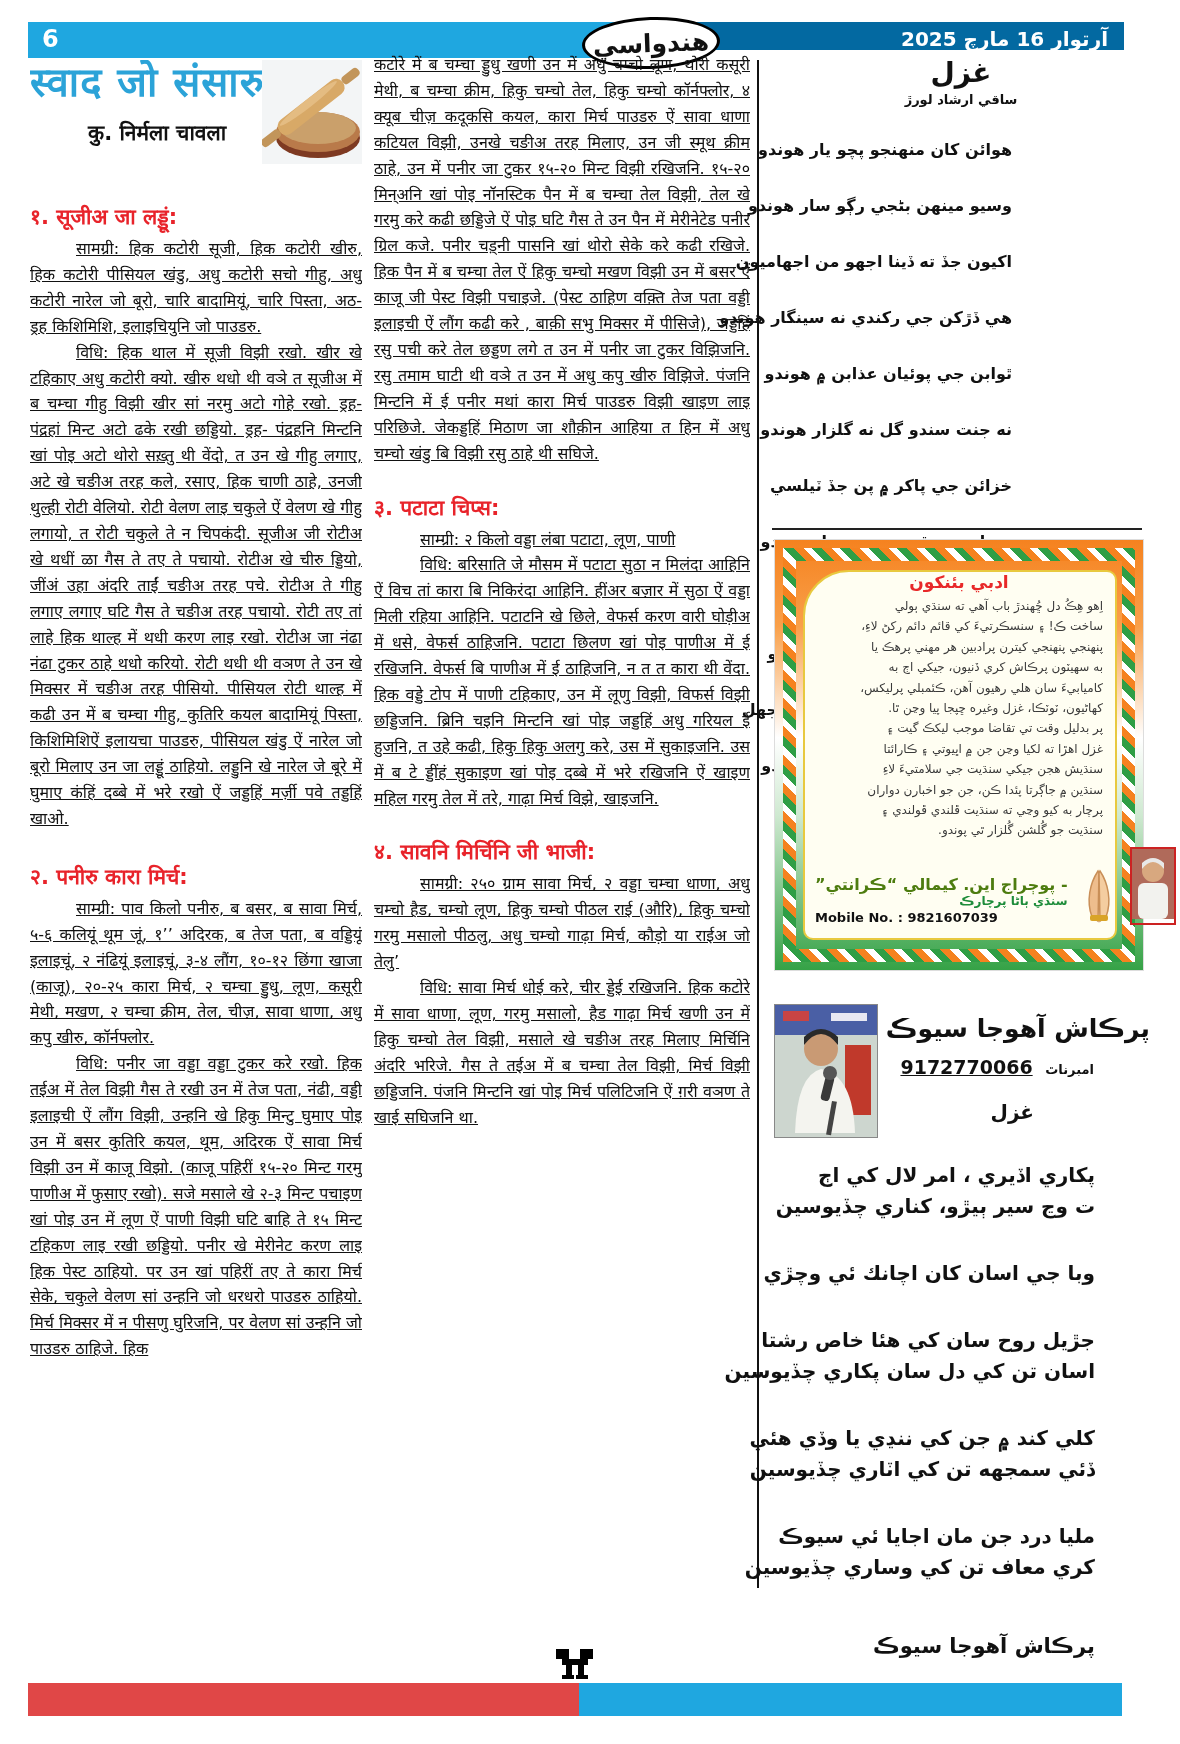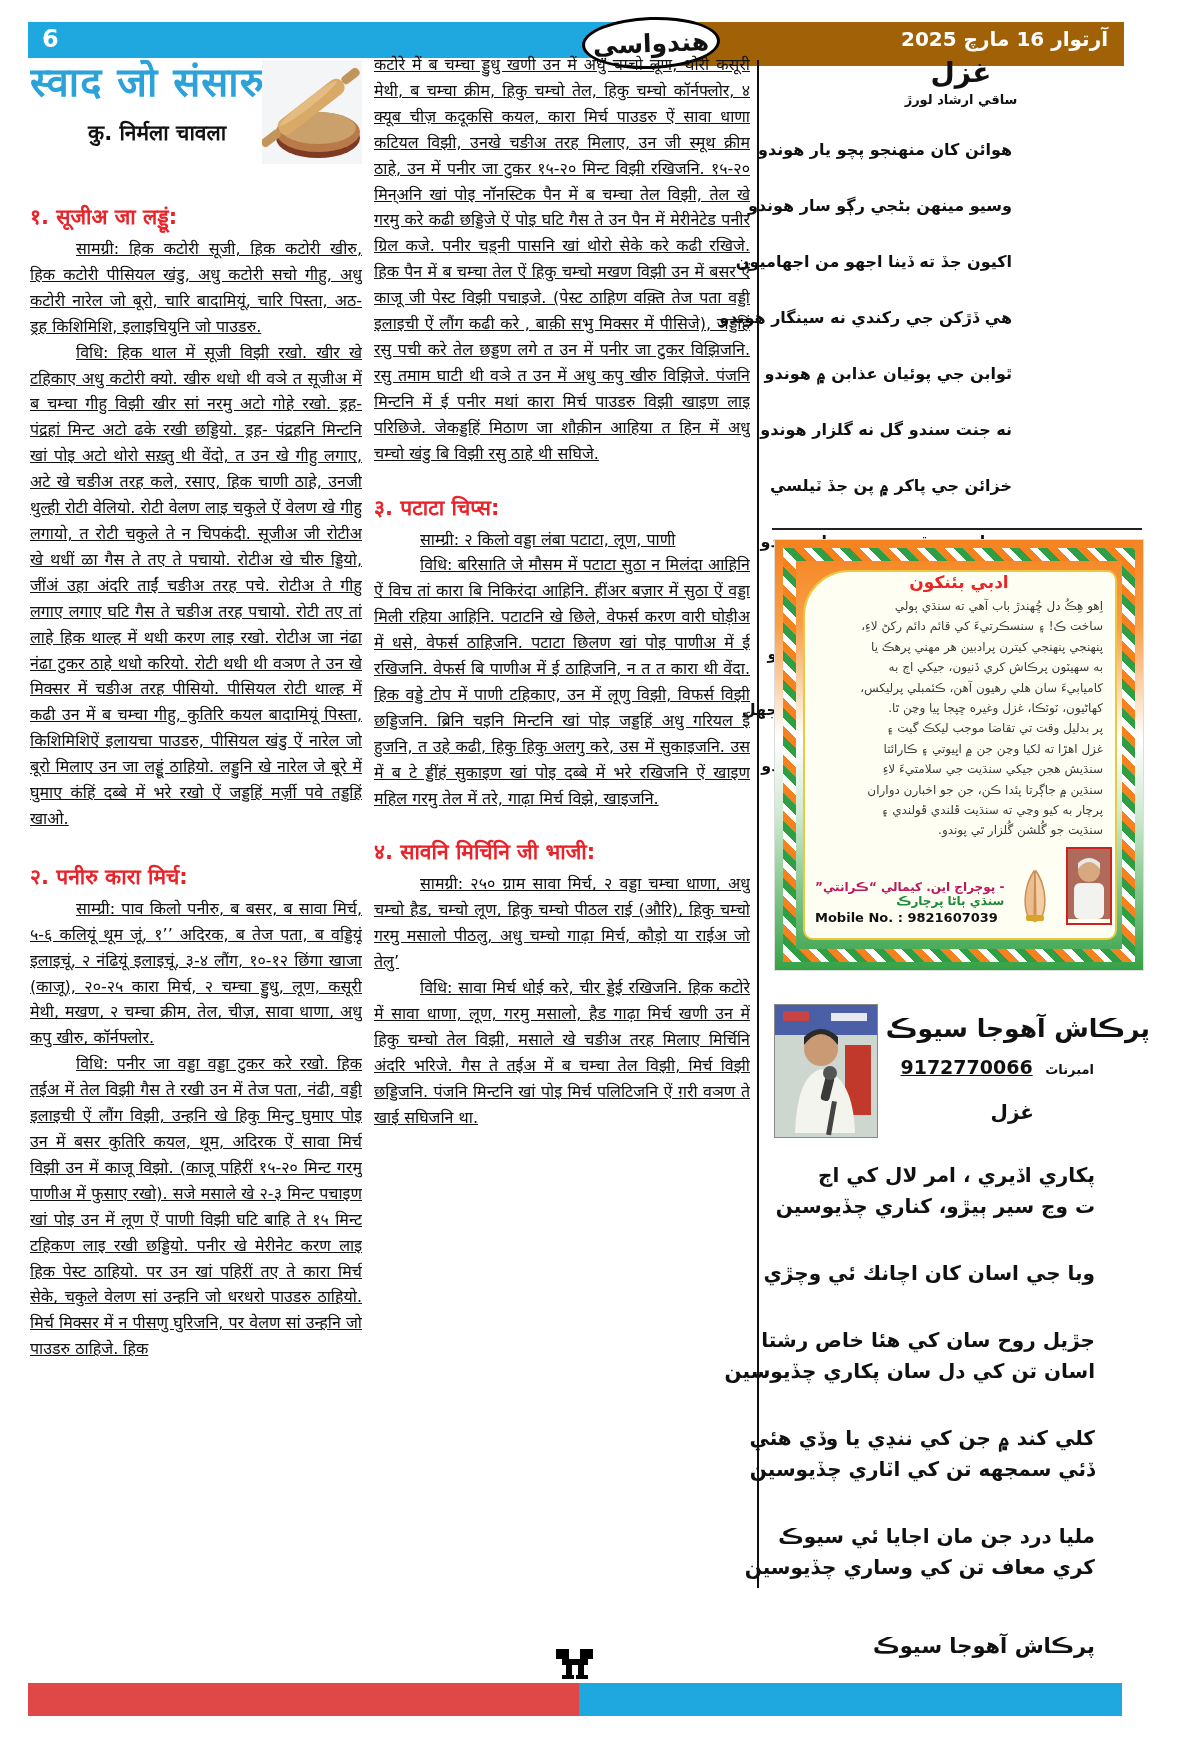--- a/index.html
+++ b/index.html
@@ -1,21 +1,21 @@
 <!DOCTYPE html>
 <html><head>
 <meta charset="utf-8">
 <style>
   html,body{margin:0;padding:0;background:#fff;}
   .page{position:relative;width:1180px;height:1744px;background:#ffffff;overflow:hidden;
         font-family:"DejaVu Sans",sans-serif;color:#111;}
   
   .header-bar{position:absolute;left:28px;top:22px;width:1096px;height:36px;}
   .header-blue{position:absolute;left:0;top:0;width:619px;height:36px;background:#1fa7e0;}
-  .header-red{position:absolute;left:619px;top:0;right:0;height:44px;background:#a16207;}
+  .header-red{position:absolute;left:619px;top:0;right:0;height:28px;background:#0369a1;}
   .page-num{position:absolute;left:14px;top:3px;color:#fff;font-size:24px;font-weight:bold;}
   .date-txt{position:absolute;right:16px;top:5px;color:#fff;font-size:20px;font-weight:bold;direction:rtl;white-space:nowrap;}
   .masthead{position:absolute;left:554px;top:-5px;width:132px;height:46px;background:#fff;border:3px solid #000;
             border-radius:50%;display:flex;align-items:center;justify-content:center;
             font-size:25px;font-weight:bold;transform:rotate(-2deg);}
   
   .col-left{position:absolute;left:30px;top:60px;width:332px;height:1618px;overflow:hidden;}
   .col-mid{position:absolute;left:374px;top:52px;width:376px;height:1600px;overflow:hidden;}
   .v-rule{position:absolute;left:757px;top:60px;width:2px;height:1528px;background:#111;}
   .col-right{position:absolute;left:772px;top:56px;width:378px;height:1660px;}
@@ -41,21 +41,21 @@
            background:linear-gradient(180deg,#f5821f 0%,#f9a04a 20%,#ffffff 46%,#cfe9d1 64%,#35a246 100%);
            box-shadow:0 0 0 1px #ddd;}
   .tri-frame{position:absolute;left:8px;top:8px;right:8px;bottom:8px;border:13px solid transparent;
              border-image:repeating-linear-gradient(45deg,#f5821f 0 7px,#ffffff 7px 13px,#2f9e45 13px 20px) 13;}
   .tri-inner{position:absolute;left:28px;top:30px;right:26px;bottom:30px;background:#fffef2;
              border:2px solid #e8c93f;border-radius:46px 10px 10px 10px;padding:0 12px 6px 10px;}
   .tri-title{color:#e82828;font-weight:bold;font-size:17px;text-align:center;direction:rtl;margin-bottom:4px;}
   .tri-line{direction:rtl;text-align:right;font-size:12px;line-height:1.7;color:#3a3a3a;white-space:nowrap;overflow:hidden;}
   .tri-foot{display:flex;align-items:flex-end;margin-top:6px;}
   .tri-sign{flex:1;}
-  .sig-red{color:#be185d;font-weight:bold;font-size:12px;direction:rtl;text-align:left;white-space:nowrap;}
+  .sig-red{color:#4d7c0f;font-weight:bold;font-size:16px;direction:rtl;text-align:left;white-space:nowrap;}
   .sig-green{color:#1d8c3a;font-weight:bold;font-size:12px;direction:rtl;text-align:right;}
   .sig-mobile{color:#111;font-weight:bold;font-size:13px;margin-top:2px;}
   .hands{width:54px;height:58px;margin:0 4px;}
   .mini-photo{width:46px;height:74px;border:2px solid #c22;}
   
   .ahuja{position:absolute;left:0;top:944px;width:378px;height:200px;}
   .ahuja-photo{position:absolute;left:2px;top:4px;width:102px;height:132px;border:1px solid #888;}
   .ahuja-name{position:absolute;right:0;top:14px;font-size:25px;font-weight:bold;direction:rtl;white-space:nowrap;}
   .ahuja-phone{position:absolute;right:56px;top:56px;font-size:19px;font-weight:bold;direction:rtl;}
   .ahuja-phone .num{text-decoration:underline;direction:ltr;unicode-bidi:embed;}

